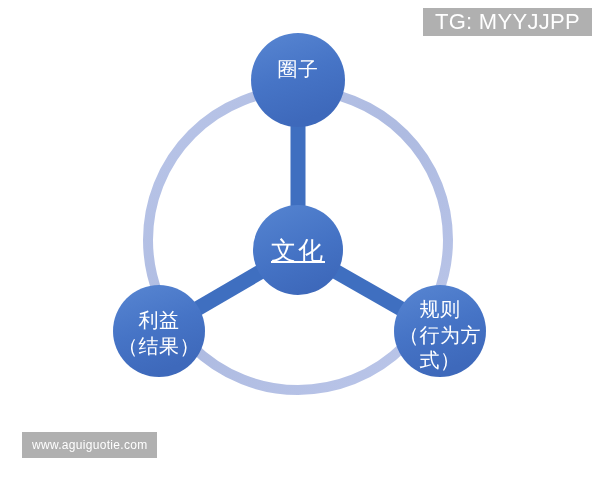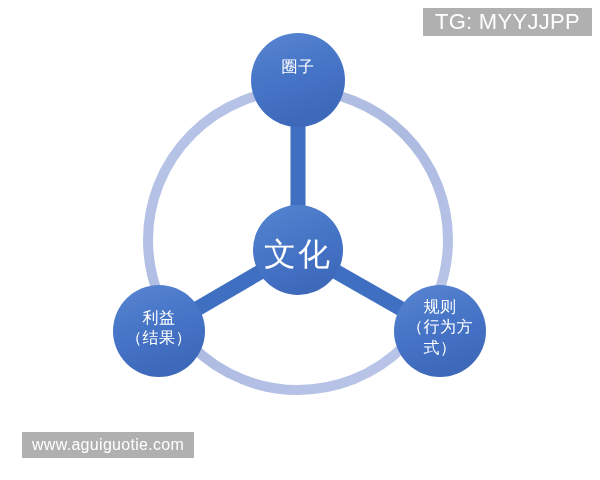--- a/index.html
+++ b/index.html
@@ -37,25 +37,26 @@
     letter-spacing: 0.5px;
     -webkit-font-smoothing: antialiased;
     user-select: none;
     pointer-events: none;
   }
   .node-label .ln {
     display: block;
     white-space: nowrap;
   }
   .outer-label {
-    font-size: 16px;
+    font-size: 20px;
   }
   .center-label {
-    font-size: 32px;
+    font-size: 25px;
     letter-spacing: 2px;
+    text-decoration: underline;
   }
   .label-top {
     left: 238px;
     top: 57px;
     width: 120px;
   }
   .label-left {
     left: 100px;
     top: 308px;
     width: 118px;
@@ -87,21 +88,21 @@
     top: 8px;
     height: 28px;
     padding: 0 12px;
     font-size: 22px;
   }
   #site-watermark {
     left: 22px;
     bottom: 22px;
     height: 26px;
     padding: 0 10px;
-    font-size: 16px;
+    font-size: 12px;
   }
 </style>
 </head>
 <body>
 
 <div id="stage">
 
   <svg id="diagram-svg" viewBox="0 0 600 480">
     <defs>
       <linearGradient id="nodeGrad" x1="0" y1="0" x2="0.35" y2="1">

